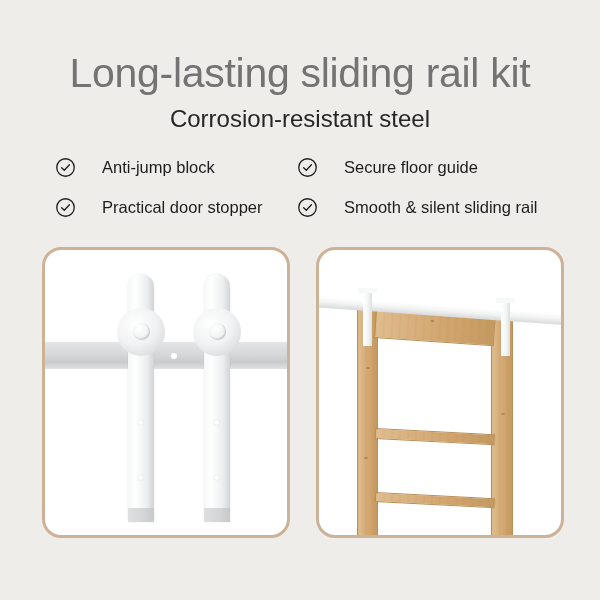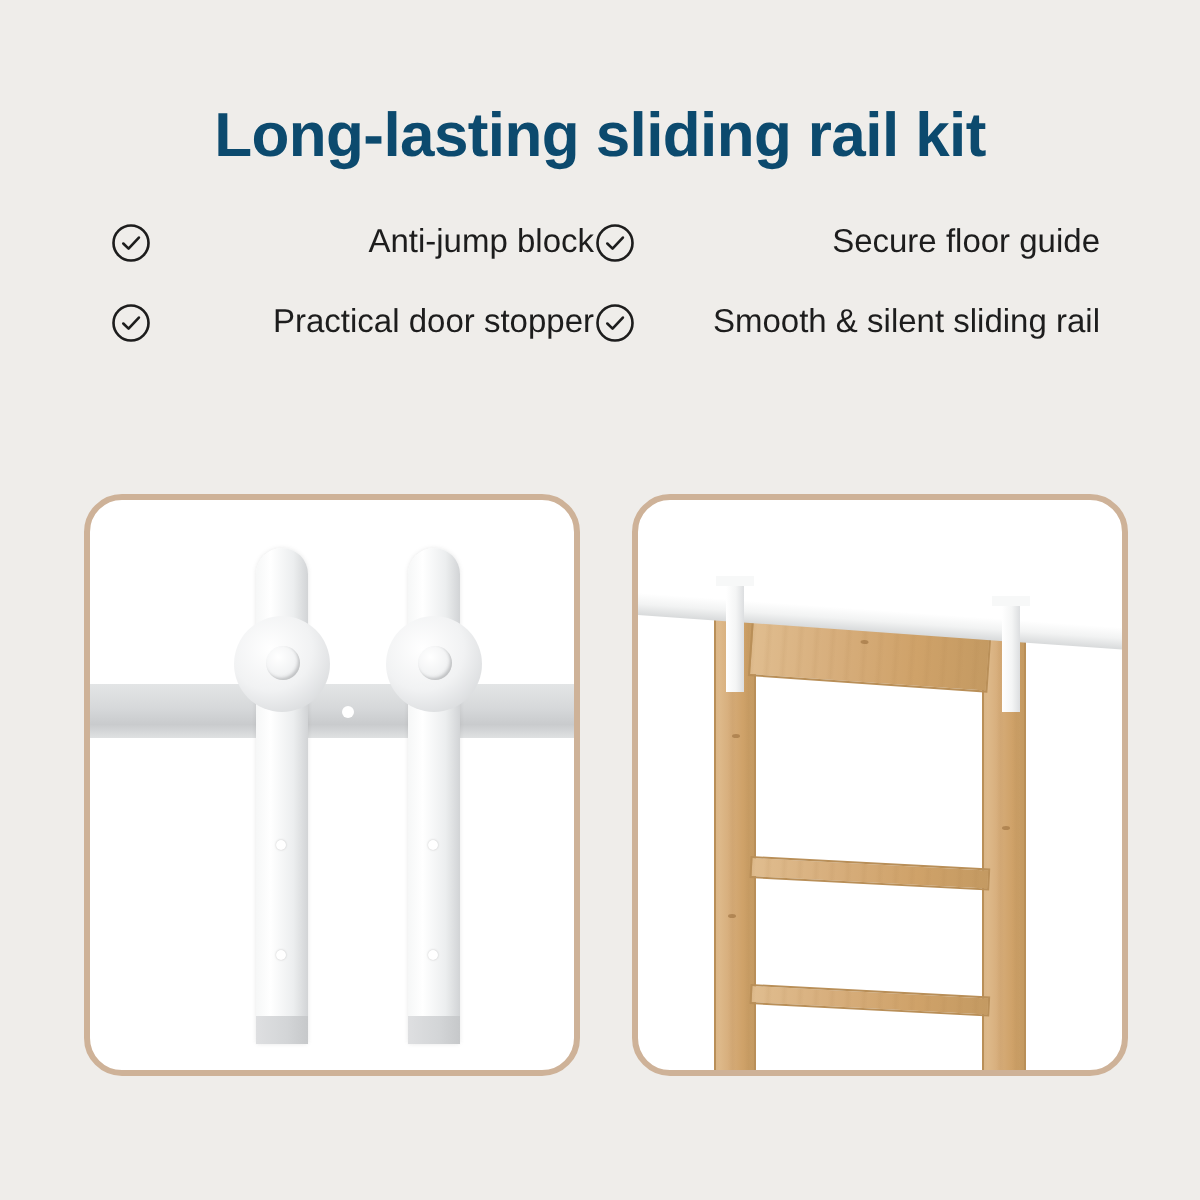--- a/index.html
+++ b/index.html
@@ -14,23 +14,23 @@
     overflow: hidden;
     position: relative;
   }
 
   
   .header {
     padding-top: 52px;
     text-align: center;
   }
   .headline {
-    font-size: 31px;
-    font-weight: bold;
-    color: #0c4a6e;
+    font-size: 41px;
+    font-weight: normal;
+    color: #737373;
     letter-spacing: -0.3px;
     line-height: 1.05;
     margin: 0;
   }
   .subhead {
     font-size: 24px;
     font-weight: normal;
     color: #262626;
     margin: 11px 0 0 0;
     line-height: 1.05;
@@ -41,21 +41,20 @@
     margin: 26px 0 0 0;
     padding: 0 50px 0 55px;
     display: grid;
     grid-template-columns: 242px 1fr;
     grid-row-gap: 19px;
   }
   .feature {
     display: flex;
     align-items: center;
     gap: 26px;
-    justify-content: space-between;
   }
   .check-icon {
     width: 21px;
     height: 21px;
     flex: 0 0 21px;
     display: block;
   }
   .feature-label {
     font-size: 16.5px;
     color: #1d1d1d;
@@ -215,20 +214,21 @@
     width: 4px; height: 2px;
     border-radius: 50%;
     background: rgba(150,105,56,0.55);
   }
 </style>
 </head>
 <body>
 
 <div class="header">
   <h1 class="headline">Long-lasting sliding rail kit</h1>
+  <h2 class="subhead">Corrosion-resistant steel</h2>
 </div>
 
 <div class="features">
 
   <div class="feature">
     <svg class="check-icon" viewBox="0 0 24 24">
       <circle cx="12" cy="12" r="10" fill="none" stroke="#1d1d1d" stroke-width="1.5"></circle>
       <path d="M7.6 12.3 L10.6 15.2 L16.5 8.9" fill="none" stroke="#1d1d1d" stroke-width="1.5" stroke-linecap="round" stroke-linejoin="round"></path>
     </svg>
     <span class="feature-label">Anti-jump block</span>

